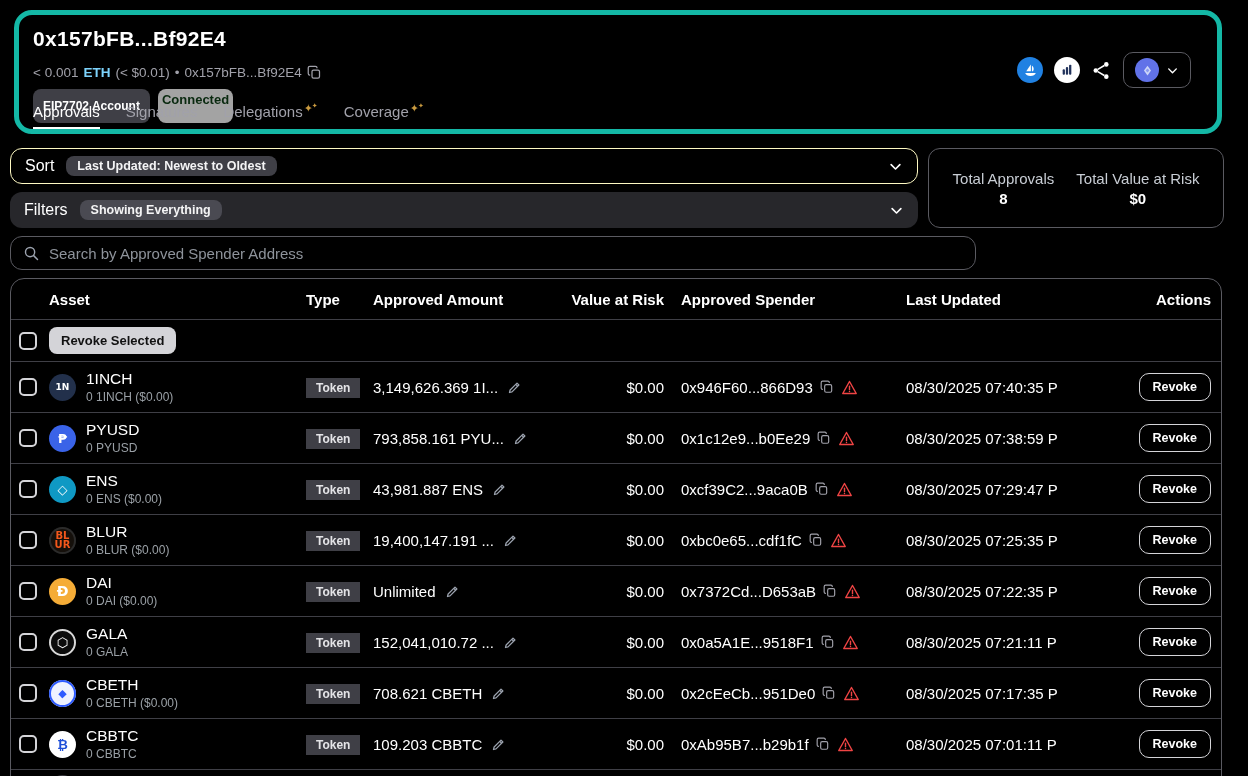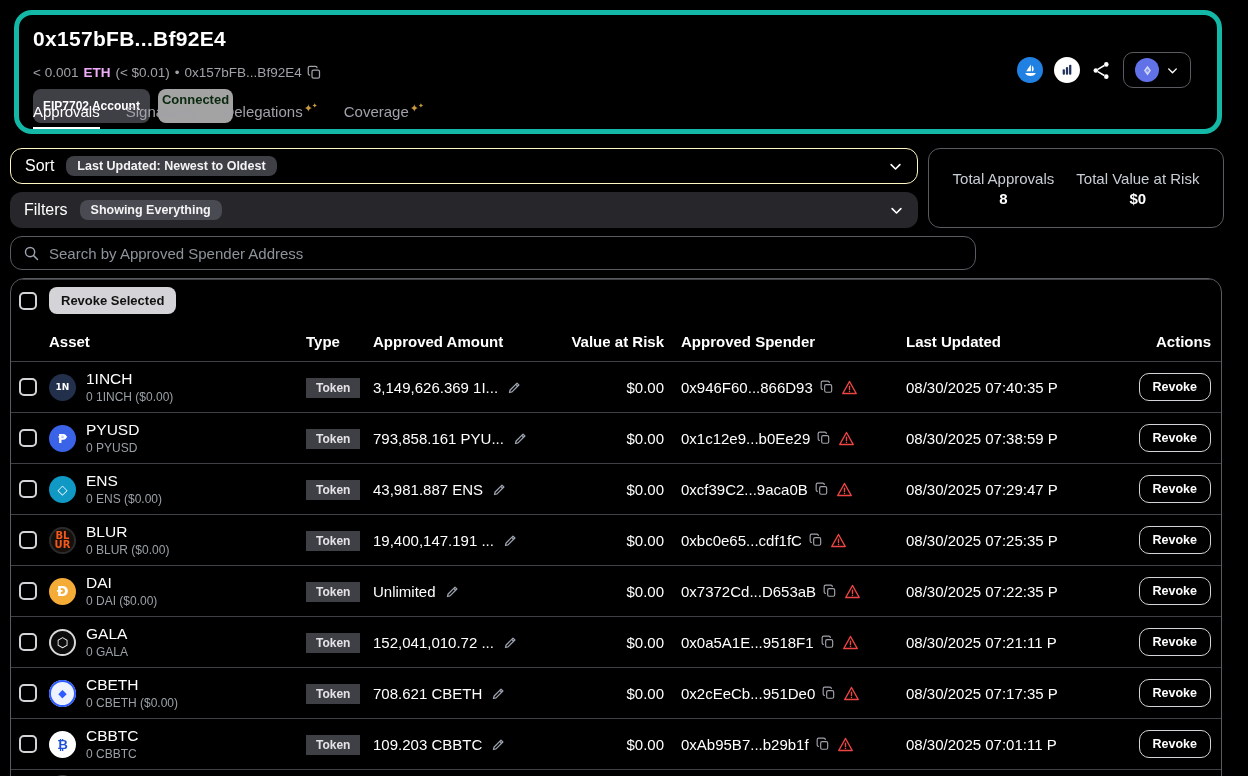--- a/index.html
+++ b/index.html
@@ -11,21 +11,21 @@
     position:relative;
   }
 
   
   .header-card {
     position:absolute; left:14px; top:10px; width:1208px; height:124px;
     border:5px solid #14b8a6; border-radius:18px; background:#000;
   }
   .page-title { position:absolute; left:14px; top:12px; font-size:21px; font-weight:bold; letter-spacing:.3px; color:#fff; }
   .subtitle { position:absolute; left:14px; top:50px; display:flex; align-items:center; gap:5px; font-size:13.5px; color:#a1a1aa; }
-  .subtitle .eth { color:#f0abfc; font-weight:bold; }
+  .subtitle .eth { color:#7dd3fc; font-weight:bold; }
   .badges { position:absolute; left:14px; top:74px; display:flex; gap:8px; }
   .badge-gray { background:#3f3f46; color:#fff; font-weight:bold; font-size:12px; padding:10px 10px; border-radius:8px; }
   .badge-green { background:#a3a3a3; color:#09290f; font-weight:bold; font-size:13px; padding:3px 4px; border-radius:8px; }
   .tabs { position:absolute; left:14px; bottom:0; display:flex; gap:26px; }
   .tab { font-size:15px; color:#a1a1aa; padding-bottom:7px; cursor:pointer; position:relative; }
   .tab.active { color:#fff; font-weight:normal; border-bottom:2px solid #fff; }
   .sparkles { color:#c99a3f; margin-left:1px; }
   .sparkles::before { content:"✦"; font-size:11px; position:relative; top:-5px; }
   .sparkles::after { content:"✦"; font-size:7px; position:relative; top:-9px; margin-left:-1px; }
 
@@ -210,40 +210,40 @@
   <span>
     <svg width="17" height="17" viewBox="0 0 24 24">
         <circle cx="10" cy="10" r="6.5" fill="none" stroke="#9ca3af" stroke-width="2"></circle>
         <path d="M15 15l5.5 5.5" stroke="#9ca3af" stroke-width="2" stroke-linecap="round"></path>
       </svg>
   </span>
   <input type="text" placeholder="Search by Approved Spender Address" style="">
 </div>
 
 <div class="table-card">
-  <div class="rowgrid controls-row">
-    <div>
-        <div class="checkbox"></div>
-      </div>
-    <div style="grid-column:2 / span 3;">
-      <button class="revoke-selected">Revoke Selected</button>
-    </div>
-  </div>
-
   <div class="rowgrid thead">
     <div></div>
     <div>Asset</div>
     <div>Type</div>
     <div>Approved Amount</div>
     <div class="c-value">Value at Risk</div>
     <div class="c-spender">Approved Spender</div>
     <div>Last Updated</div>
     <div class="c-actions">Actions</div>
   </div>
 
+  <div class="rowgrid controls-row">
+    <div>
+        <div class="checkbox"></div>
+      </div>
+    <div style="grid-column:2 / span 3;">
+      <button class="revoke-selected">Revoke Selected</button>
+    </div>
+  </div>
+
   <div id="rows">
   <div class="rowgrid trow">
     <div>
           <div class="checkbox"></div>
         </div>
     <div class="c-asset">
       <span class="token-icon" style="background: rgb(34, 48, 75); color: rgb(255, 255, 255); font-size: 9px;">1N</span>
       <div>
         <div class="asset-name">1INCH</div>
         <div class="asset-sub">0 1INCH ($0.00)</div>

